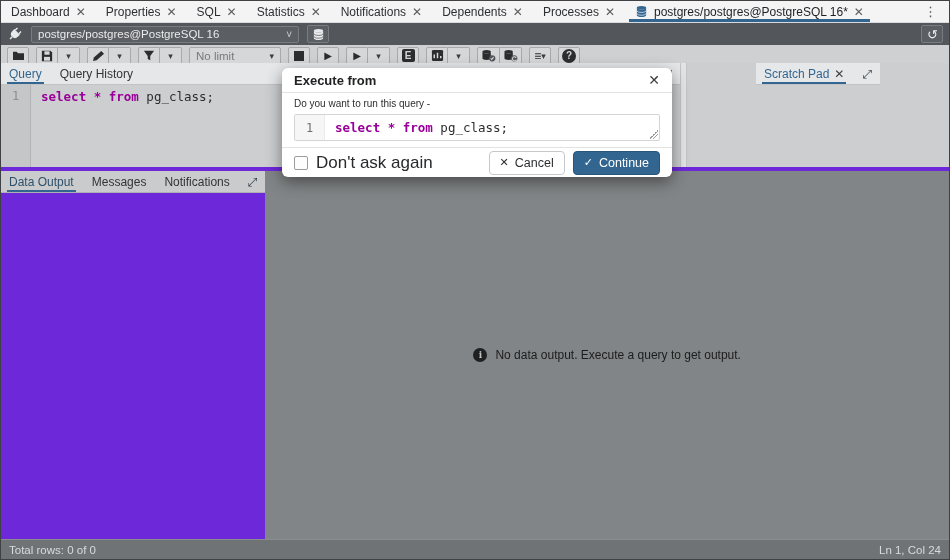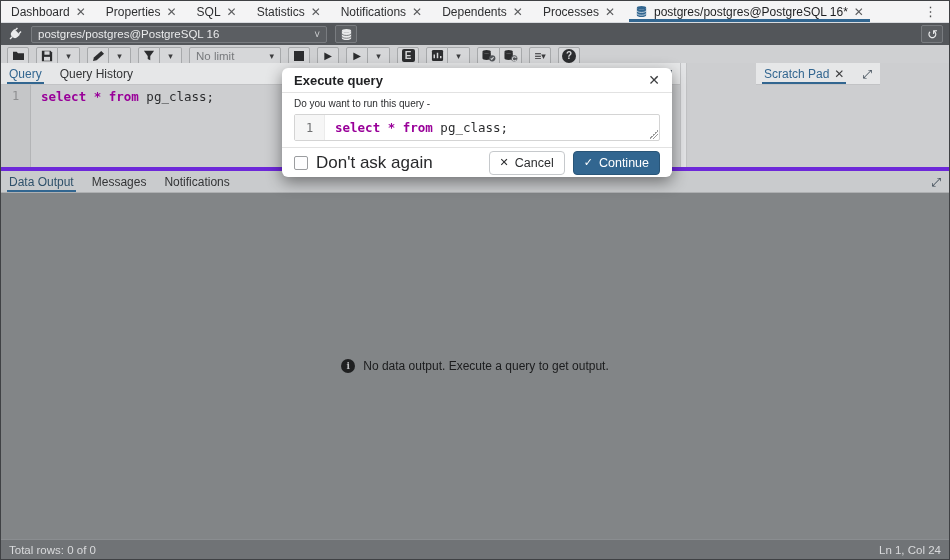--- a/index.html
+++ b/index.html
@@ -11,21 +11,21 @@
   .obj-tab { display:flex; align-items:center; gap:6px; padding:0 10px 0 10px; font-size:12px; color:#2e2f31; cursor:pointer; position:relative; }
   .obj-tab .x { color:#5a5b5d; font-size:12px; line-height:1; }
   .obj-tab.active { color:#1f2022; }
   .obj-tab.active::after { content:""; position:absolute; left:4px; right:4px; bottom:0; height:3px; background:#326690; }
   .db-ico { width:13px; height:13px; display:inline-block; }
   .tab-menu { margin-left:auto; padding:0 12px; display:flex; align-items:center; color:#4c4d4f; font-size:13px; cursor:pointer; }
 
   
   .connbar { position:absolute; left:0; top:22px; right:0; height:22px; background:#53565a; display:flex; align-items:center; padding:0 6px; gap:8px; }
   .plug { width:16px; height:16px; }
-  .conn-select { width:296px; height:17px; background:#5b5e62; border:1px solid #797c80; border-radius:2px; color:#e9eaeb; font-size:11.5px; display:flex; align-items:center; padding:0 6px; cursor:pointer; }
+  .conn-select { width:268px; height:17px; background:#5b5e62; border:1px solid #797c80; border-radius:2px; color:#e9eaeb; font-size:11.5px; display:flex; align-items:center; padding:0 6px; cursor:pointer; }
   .conn-select .chev { margin-left:auto; color:#cfd0d2; font-size:10px; }
   .sq-btn { height:18px; min-width:22px; background:#5b5e62; border:1px solid #797c80; border-radius:2px; display:flex; align-items:center; justify-content:center; cursor:pointer; color:#e9eaeb; }
   .connbar .right { margin-left:auto; display:flex; }
   .reload-glyph { font-size:13px; color:#e9eaeb; transform:scaleX(-1); display:inline-block; }
 
   
   .toolbar { position:absolute; left:0; top:44px; right:0; height:22px; background:#cfd0d2; border-bottom:1px solid #b4b5b7; display:flex; align-items:center; padding:0 6px; gap:7px; }
   .grp { display:flex; }
   .tbtn { height:18px; min-width:22px; background:#d6d7d9; border:1px solid #a7a9ab; display:flex; align-items:center; justify-content:center; cursor:pointer; color:#2c2d2f; padding:0 3px; }
   .grp .tbtn + .tbtn { border-left:none; }
@@ -51,21 +51,21 @@
   .expand-ico { margin-left:auto; color:#2f3d4a; font-size:12px; cursor:pointer; }
   .editor { flex:1; display:flex; background:#cdced0; }
   .gutter { width:30px; background:#c5c6c8; border-right:1px solid #b3b4b6; color:#8e8f91; font-family:"DejaVu Sans Mono", monospace; font-size:12px; text-align:center; padding-top:4px; }
   .codearea { flex:1; padding:4px 0 0 10px; font-family:"DejaVu Sans Mono", monospace; font-size:12.5px; color:#2b2c2e; white-space:pre; cursor:text; }
   .kw { color:#990099; font-weight:bold; }
   .divider { width:7px; background:#e3e4e6; border-left:1px solid #c2c3c5; border-right:1px solid #c2c3c5; cursor:col-resize; }
   .spanel { flex:1; display:flex; flex-direction:column; background:#cdced0;align-items:center; }
   .spanel .content { flex:1; }
 
   
-  .output { position:absolute; left:0; top:170px; right:0; bottom:20px; display:flex; flex-direction:column; }
+  .output { position:absolute; left:0; top:170px; right:0; bottom:20px; display:flex; flex-direction:row; }
   .output .panel-tabs { background:#c9cbcd; border-bottom:1px solid #aeb0b2; }
   .output .ptab.active { color:#2e506a; }
   .out-content { flex:1; background:#828587; display:flex; align-items:center; justify-content:center; }
   .empty-msg { display:flex; align-items:center; gap:8px; font-size:12px; color:#1b1c1d; }
   .info-ico { width:14px; height:14px; border-radius:50%; background:#1f2021; color:#bfc1c3; font-size:9px; font-weight:bold; font-family:"DejaVu Serif", serif; display:flex; align-items:center; justify-content:center; }
 
   
   .statusbar { position:absolute; left:0; bottom:0; right:0; height:20px; background:#707376; border-top:1px solid #8a8d90; color:#d9dadc; font-size:11.5px; display:flex; align-items:center; justify-content:space-between; padding:0 8px; }
 
   
@@ -326,21 +326,21 @@
     </div>
   </div>
 
   <div class="statusbar">
     <span>Total rows: 0 of 0</span>
     <span>Ln 1, Col 24</span>
   </div>
 
   <div class="dialog">
     <div class="dlg-head">
-      <span class="dlg-title">Execute query</span>
+      <span class="dlg-title">Execute from</span>
       <span class="dlg-close">✕</span>
     </div>
     <div class="dlg-body">
       <div class="dlg-msg">Do you want to run this query -</div>
       <div class="dlg-code">
         <div class="dlg-gutter">
           <span>1</span>
         </div>
         <div class="dlg-codeline"><span class="kw">select</span><span class="kw"> * </span><span class="kw">from</span><span> pg_class;</span></div>
         <span class="resize-grip"></span>

